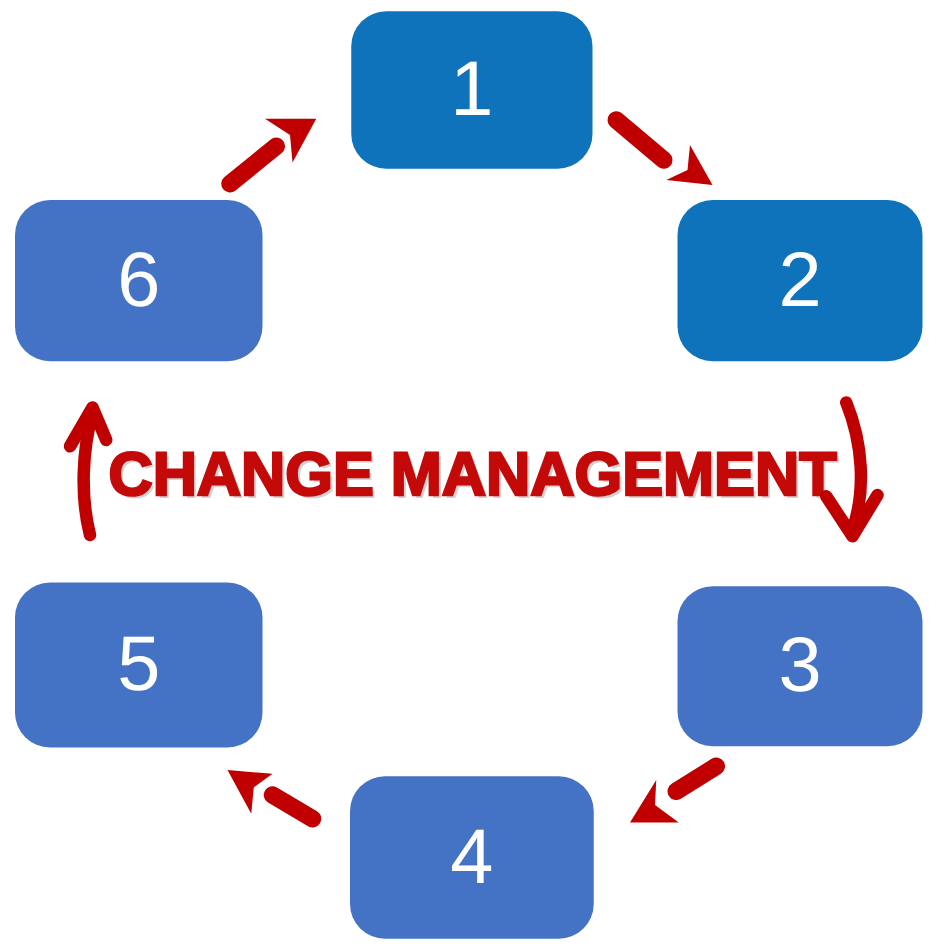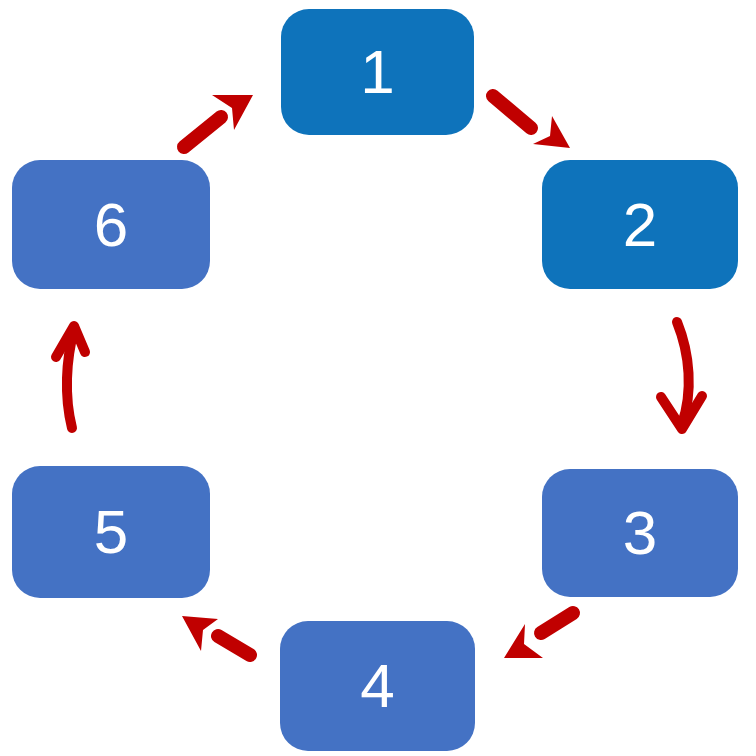--- a/index.html
+++ b/index.html
@@ -97,20 +97,21 @@
   <div id="box-4" class="step-box tone-medium">
     <span>4</span>
   </div>
   <div id="box-5" class="step-box tone-medium">
     <span>5</span>
   </div>
   <div id="box-6" class="step-box tone-medium">
     <span>6</span>
   </div>
 
+  <div class="title">CHANGE MANAGEMENT</div>
 
   <svg class="arrows-layer" width="756" height="756" viewBox="0 0 756 756">
 
     <g>
       <line class="shaft" x1="184" y1="147" x2="221" y2="117"></line>
       <polygon class="head" points="253,95 234,130 232,108 212,95"></polygon>
     </g>
 
     <g>
       <line class="shaft" x1="493" y1="96" x2="531" y2="128"></line>

